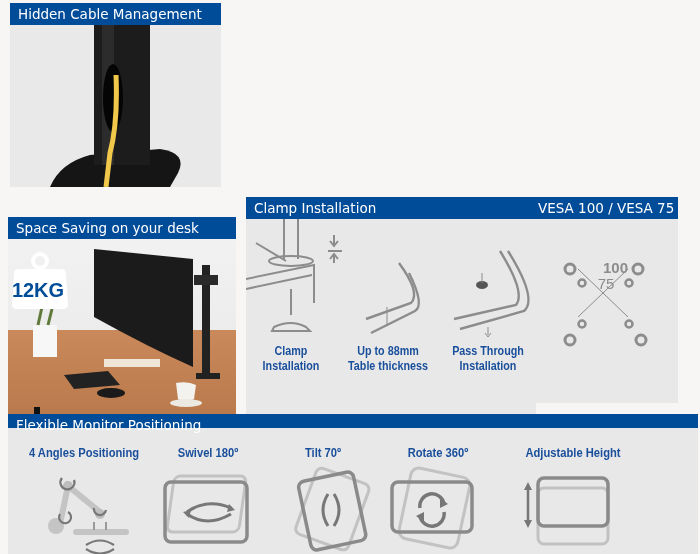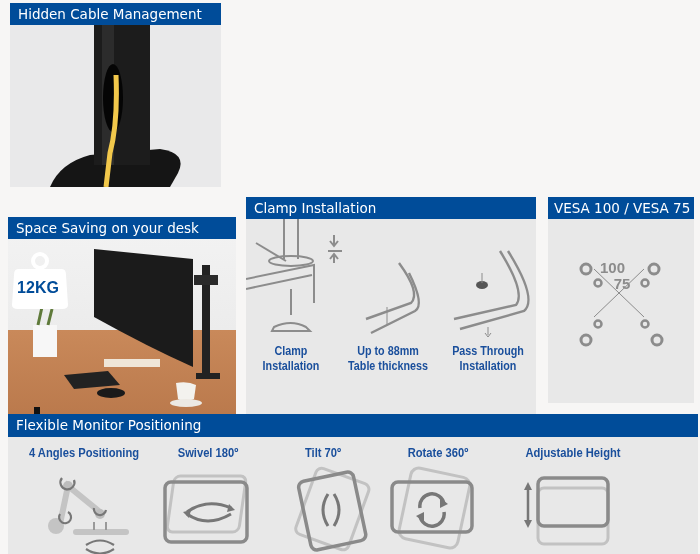--- a/index.html
+++ b/index.html
@@ -10,21 +10,21 @@
          font-family: "DejaVu Sans", sans-serif; font-size: 13.5px; line-height: 22px; padding-left: 8px; white-space: nowrap; }
   .cap { position: absolute; color: #1a4f9c; font-family: "Liberation Sans", sans-serif; font-weight: bold;
          font-size: 12.5px; line-height: 15px; text-align: center; transform: scaleX(0.86); transform-origin: center top; white-space: nowrap; }
   .lbl { position: absolute; color: #1a4f9c; font-weight: bold; font-size: 13px; white-space: nowrap;
          transform: scaleX(0.86); transform-origin: center top; text-align: center; }
   svg { position: absolute; overflow: visible; }
   .photo1 { background: #e9e9ea; }
   .photo2 { background: linear-gradient(to bottom, #f3f3f3 0%, #ececec 55%, #c9895a 55%, #b9784b 100%); margin-top: 20px; }
   .weight { position: absolute; left: 2px; top: 36px; width: 60px; height: 56px; }
   .weight-text { position: absolute; left: 2px; top: 30px; width: 56px; text-align: center; color: #004c99;
-                 font-weight: bold; font-size: 16px; font-family: "Liberation Sans", sans-serif; }
+                 font-weight: bold; font-size: 20px; font-family: "Liberation Sans", sans-serif; }
 </style>
 </head>
 <body>
 
 <div class="panel photo1" style="left:10px; top:3px; width:211px; height:184px;">
   <div class="hdr">Hidden Cable Management</div>
   <svg width="211" height="184" style="left:0;top:0;">
     <path d="M40 184 Q50 160 80 152 L150 146 Q178 150 168 170 L160 184 Z" fill="#151515"></path>
     <rect x="84" y="22" width="56" height="140" fill="#1c1c1c"></rect>
     <rect x="92" y="22" width="12" height="140" fill="#2c2c2c"></rect>
@@ -85,41 +85,41 @@
   <div class="cap" style="left:92px; top:147px; width:100px;">
     <div>Up to 88mm</div>
     <div>Table thickness</div>
   </div>
   <div class="cap" style="left:192px; top:147px; width:100px;">
     <div>Pass Through</div>
     <div>Installation</div>
   </div>
 </div>
 
-<div class="panel" style="left:548px; top:197px; width:146px; height:206px;">
+<div class="panel" style="left:532px; top:197px; width:146px; height:206px;">
   <div class="hdr" style="padding-left:6px;">VESA 100 / VESA 75</div>
   <svg width="146" height="206" style="left:0;top:0;">
     <g fill="none" stroke="#8c8c8c">
       <path d="M46 72 L96 120 M96 72 L46 120" stroke-width="1"></path>
       <circle cx="38" cy="72" r="5" stroke-width="3"></circle>
       <circle cx="106" cy="72" r="5" stroke-width="3"></circle>
       <circle cx="38" cy="143" r="5" stroke-width="3"></circle>
       <circle cx="109" cy="143" r="5" stroke-width="3"></circle>
       <circle cx="50" cy="86" r="3.5" stroke-width="2.5"></circle>
       <circle cx="97" cy="86" r="3.5" stroke-width="2.5"></circle>
       <circle cx="50" cy="127" r="3.5" stroke-width="2.5"></circle>
       <circle cx="97" cy="127" r="3.5" stroke-width="2.5"></circle>
     </g>
   </svg>
-  <div style="position:absolute; left:52px; top:62px; width:44px; text-align:left; color:#8c8c8c; font-weight:bold; font-size:15px;">100</div>
-  <div style="position:absolute; left:52px; top:78px; width:44px; text-align:center; color:#8c8c8c; font-weight:bold; font-size:15px;">75</div>
+  <div style="position:absolute; left:52px; top:62px; width:44px; text-align:right; color:#8c8c8c; font-weight:bold; font-size:15px;">100</div>
+  <div style="position:absolute; left:52px; top:78px; width:44px; text-align:center; color:#8c8c8c; font-weight:normal; font-size:15px;">75</div>
 </div>
 
 <div class="panel" style="left:8px; top:414px; width:690px; height:140px;">
-  <div class="hdr" style="height:23px; line-height:23px;">Flexible Monitor Positioning</div>
+  <div class="hdr" style="height:14px; line-height:23px;">Flexible Monitor Positioning</div>
 
   <div class="lbl" style="left:2px; top:31px; width:148px;">4 Angles Positioning</div>
   <div class="lbl" style="left:150px; top:31px; width:100px;">Swivel 180º</div>
   <div class="lbl" style="left:270px; top:31px; width:90px;">Tilt 70º</div>
   <div class="lbl" style="left:380px; top:31px; width:100px;">Rotate 360º</div>
   <div class="lbl" style="left:500px; top:31px; width:130px;">Adjustable Height</div>
 
   <svg width="90" height="80" style="left:38px; top:58px;">
     <g stroke="#c4c4c4" stroke-width="6" fill="none" stroke-linecap="round">
       <path d="M14 52 L22 14 L54 40"></path>

